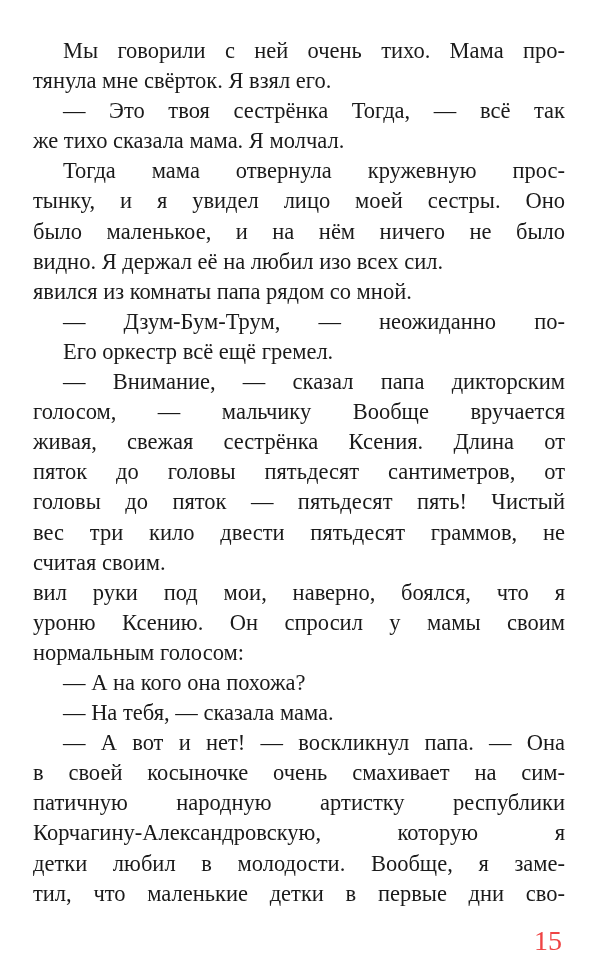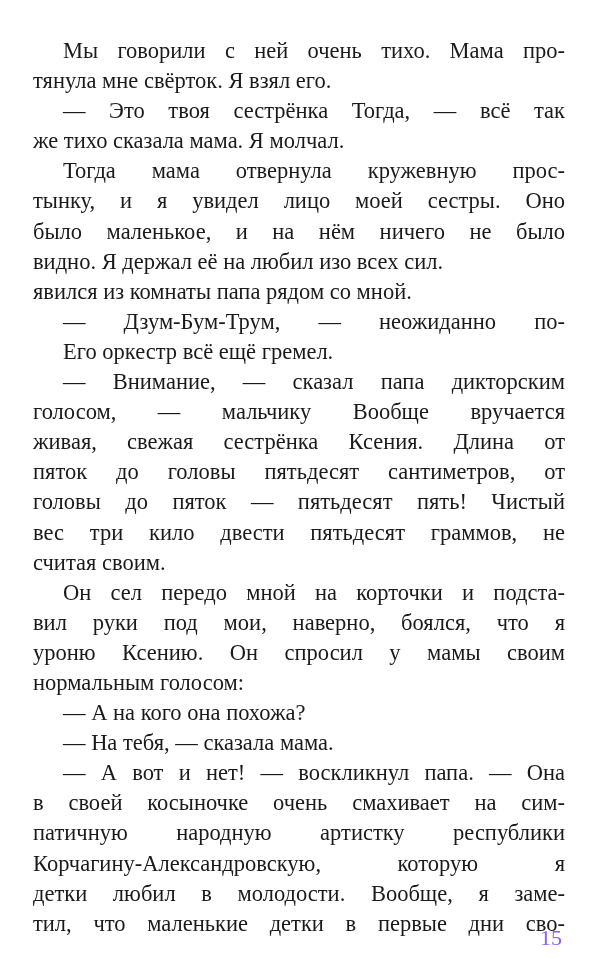--- a/index.html
+++ b/index.html
@@ -9,21 +9,21 @@
     font-family: "Liberation Serif", "DejaVu Serif", serif;
     font-size: 22.5px; line-height: 30.1px; color: #1a1a1a;
     text-align: justify; text-align-last: justify;
   }
   .line { display: block; white-space: nowrap; text-align: justify; text-align-last: justify; height: 30.1px; overflow: visible; }
   .line.indent { padding-left: 30px; }
   .line.last { text-align-last: left; }
   .pagenum {
     position: absolute; right: 38px; top: 925px;
     font-family: "Liberation Serif", "DejaVu Serif", serif;
-    font-size: 22px; color: #8b5cf6;
+    font-size: 28px; color: #ef4444;
   }
 </style>
 </head>
 <body>
 
 <div class="page" id="page">
     <span class="line indent">Мы говорили с ней очень тихо. Мама про-</span>
     <span class="line last">тянула мне свёрток. Я взял его.</span>
     <span class="line indent">— Это твоя сестрёнка Тогда, — всё так</span>
     <span class="line last">же тихо сказала мама. Я молчал.</span>
@@ -34,21 +34,20 @@
     <span class="line last">явился из комнаты папа рядом со мной.</span>
     <span class="line indent">— Дзум-Бум-Трум, — неожиданно по-</span>
     <span class="line indent last">Его оркестр всё ещё гремел.</span>
     <span class="line indent">— Внимание, — сказал папа дикторским</span>
     <span class="line">голосом, — мальчику Вообще вручается</span>
     <span class="line">живая, свежая сестрёнка Ксения. Длина от</span>
     <span class="line">пяток до головы пятьдесят сантиметров, от</span>
     <span class="line">головы до пяток — пятьдесят пять! Чистый</span>
     <span class="line">вес три кило двести пятьдесят граммов, не</span>
     <span class="line last">считая своим.</span>
-    <span class="line indent">Он сел передо мной на корточки и подста-</span>
     <span class="line">вил руки под мои, наверно, боялся, что я</span>
     <span class="line">уроню Ксению. Он спросил у мамы своим</span>
     <span class="line last">нормальным голосом:</span>
     <span class="line indent last">— А на кого она похожа?</span>
     <span class="line indent last">— На тебя, — сказала мама.</span>
     <span class="line indent">— А вот и нет! — воскликнул папа. — Она</span>
     <span class="line">в своей косыночке очень смахивает на сим-</span>
     <span class="line">патичную народную артистку республики</span>
     <span class="line">Корчагину-Александровскую, которую я</span>
     <span class="line">детки любил в молодости. Вообще, я заме-</span>

